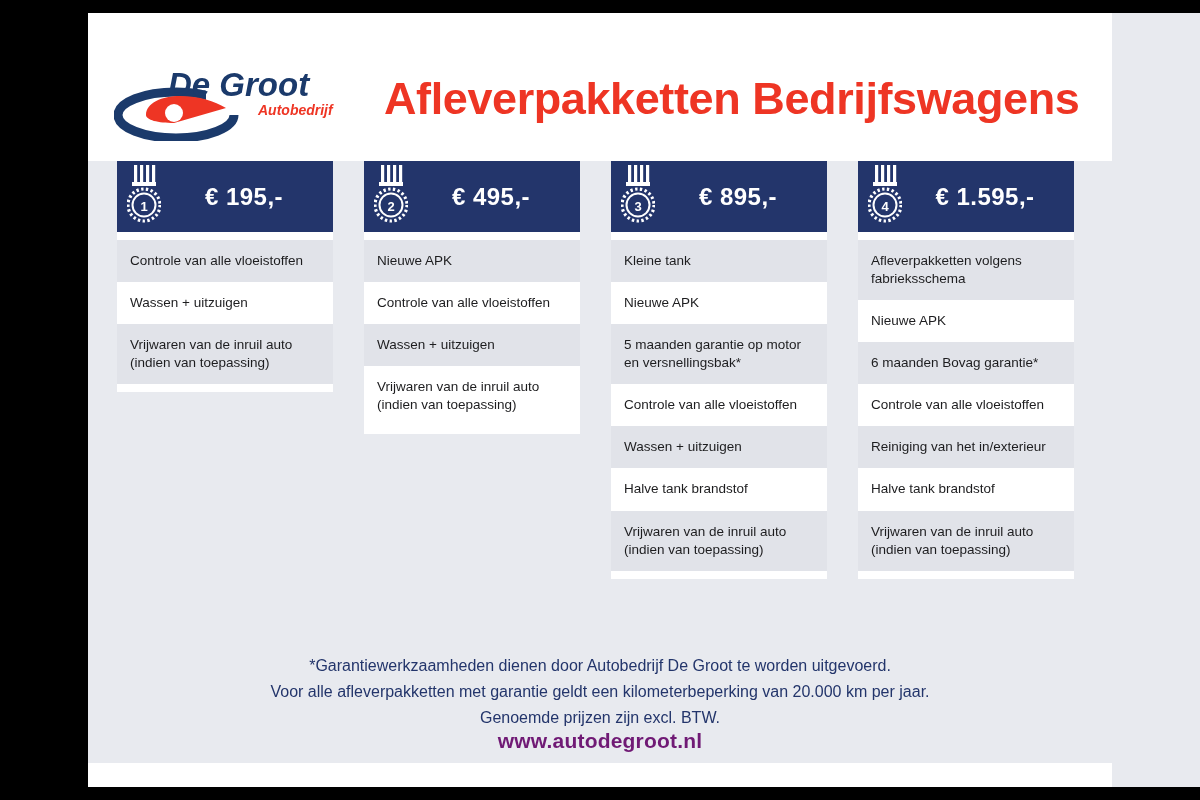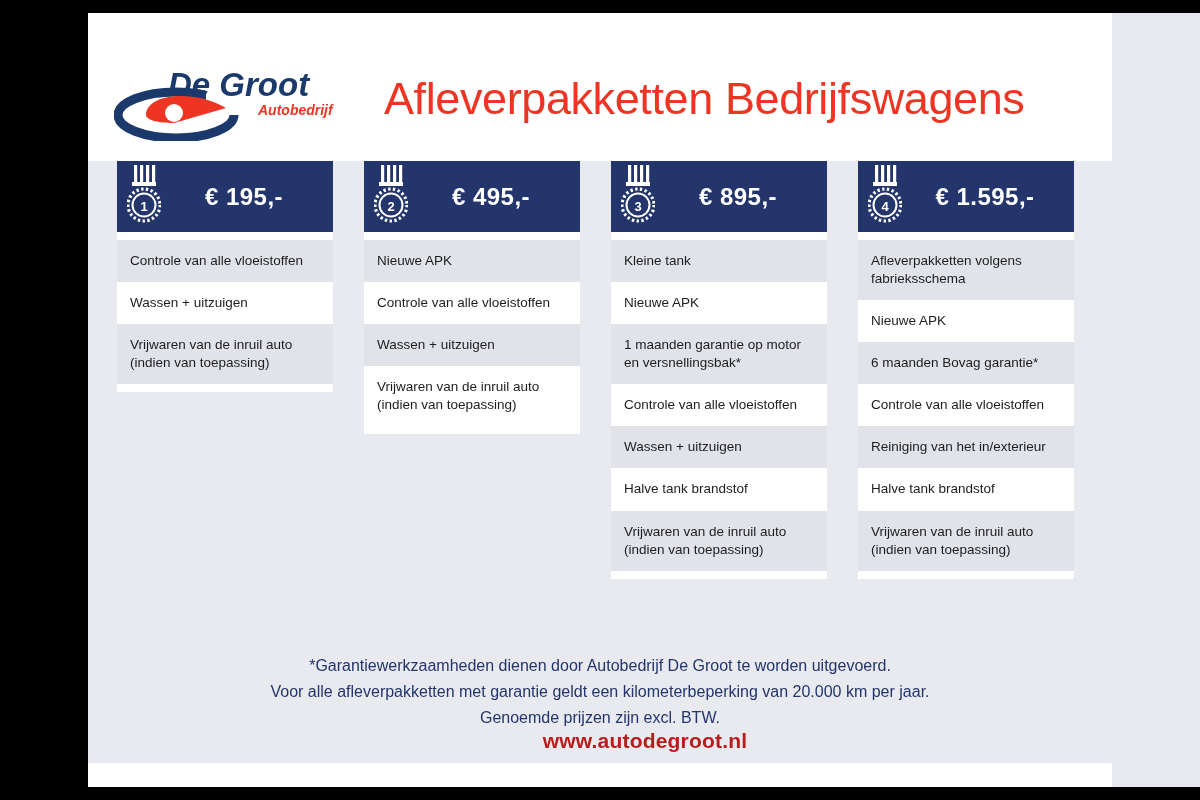--- a/index.html
+++ b/index.html
@@ -38,21 +38,21 @@
     width: 220px;
     height: 78px;
   }
   .logo-svg { display: block; }
   .page-title {
     position: absolute;
     left: 296px;
     top: 60px;
     font-size: 45px;
     color: #ee3524;
-    font-weight: 400;
+    font-weight: 700;
     letter-spacing: -0.4px;
     white-space: nowrap;
   }
   .cards {
     position: absolute;
     left: 0;
     top: 148px;
     width: 1024px;
     display: flex;
     gap: 0px;
@@ -113,25 +113,24 @@
     font-size: 16px;
     line-height: 1.62;
   }
   .footnotes div { white-space: nowrap; }
   .site-url {
     position: absolute;
     left: 0;
     top: 716px;
     width: 1024px;
     text-align: center;
-    color: #b91c1c;
+    color: #701a75;
     font-size: 21px;
     font-weight: bold;
     letter-spacing: 0.2px;
-    padding-left: 45px;
   }
   .bottom-band {
     position: absolute;
     left: 0;
     top: 750px;
     width: 1024px;
     height: 24px;
     background: #ffffff;
   }
 </style>
@@ -215,21 +214,21 @@
           </g>
           <circle cx="17" cy="40" r="16" fill="none" stroke="#ffffff" stroke-width="3.2" stroke-dasharray="2.4 2.4"></circle>
           <circle cx="17" cy="40" r="11.5" fill="none" stroke="#ffffff" stroke-width="2"></circle>
           <text x="17" y="45.5" text-anchor="middle" font-family="'Liberation Sans', sans-serif" font-size="13" font-weight="bold" fill="#ffffff">3</text>
         </svg>
         <div class="price">€ 895,-</div>
       </div>
       <div class="card-body">
         <div class="row alt">Kleine tank</div>
         <div class="row">Nieuwe APK</div>
-        <div class="row alt">1 maanden garantie op motor en versnellingsbak*</div>
+        <div class="row alt">5 maanden garantie op motor en versnellingsbak*</div>
         <div class="row">Controle van alle vloeistoffen</div>
         <div class="row alt">Wassen + uitzuigen</div>
         <div class="row">Halve tank brandstof</div>
         <div class="row alt">Vrijwaren van de inruil auto (indien van toepassing)</div>
       </div>
     </div>
 
     <div class="card">
       <div class="card-head">
         <svg class="medal" viewBox="0 0 34 64">

